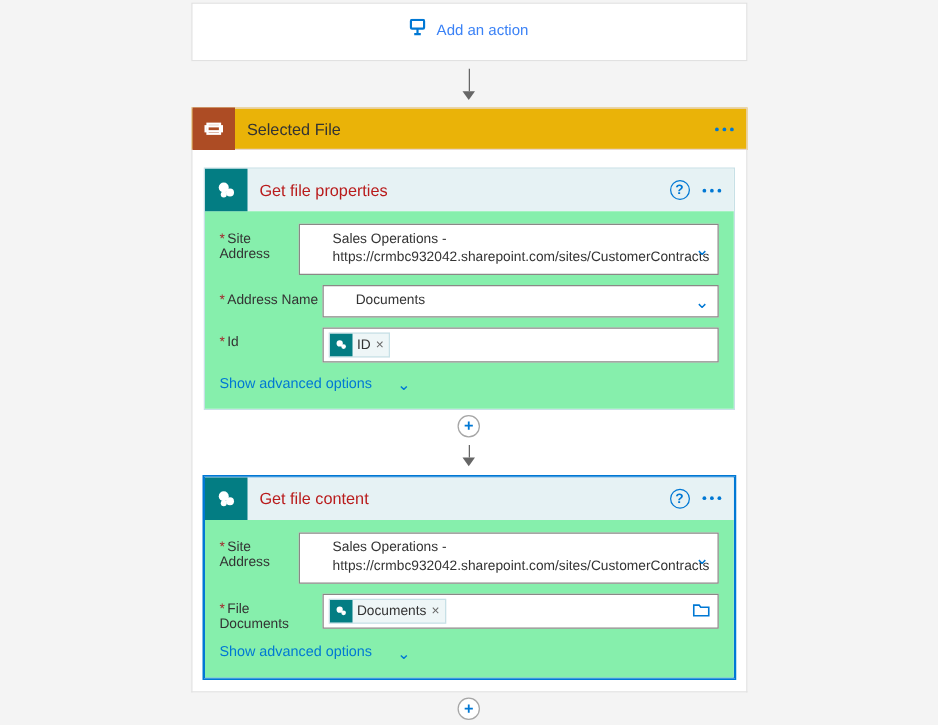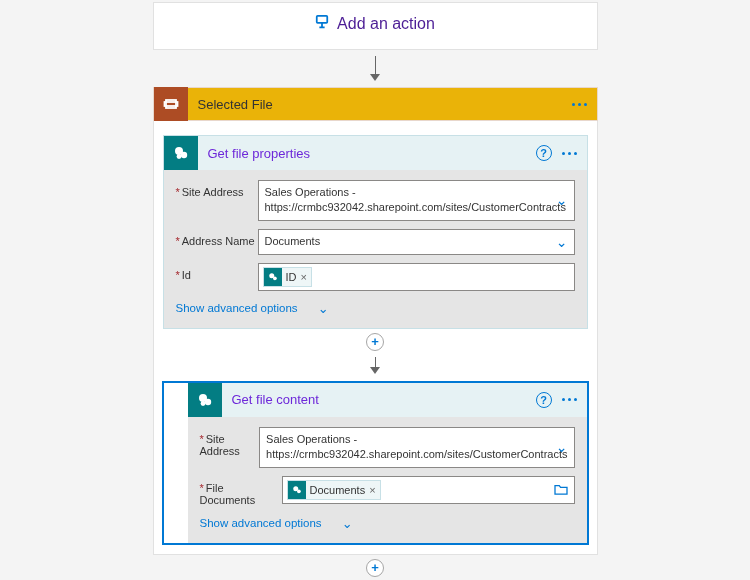--- a/index.html
+++ b/index.html
@@ -1,21 +1,21 @@
 <!DOCTYPE html>
 <html><head>
 <meta charset="utf-8">
 <style>
   * { box-sizing: border-box; margin: 0; padding: 0; font-family: "Segoe UI", -apple-system, sans-serif; }
   body { background: #f4f4f4; width: 750px; height: 580px; overflow: hidden; }
   .canvas { width: 100%; height: 100%; display: flex; flex-direction: column; align-items: center; padding-top: 2px; }
 
   .card { background: #fff; border: 1px solid #e1e1e1; width: 445px; }
   .add-action-card { padding: 12px 0 16px; display: flex; justify-content: center; }
-  .add-action-link { display:flex; align-items:center; gap:8px; color:#4c1d95; font-size:16px; cursor:pointer; }
+  .add-action-link { display:flex; align-items:center; gap:8px; color:#3b82f6; font-size:12px; cursor:pointer; }
   .add-action-link svg { width:14px; height:14px; fill:none; stroke:#0078d4; stroke-width:2; }
 
   .arrow-down { display:flex; flex-direction:column; align-items:center; margin: 6px 0; }
   .arrow-down .line { width:1px; height:18px; background:#666; }
   .arrow-down .head { width:0;height:0;border-left:5px solid transparent;border-right:5px solid transparent;border-top:7px solid #666; }
   .arrow-down.short .line { height:10px; }
   .add-between { position:relative; width:18px;height:18px; }
   .add-between .circ { position:absolute;inset:0;border:1px solid #a6a6a6;border-radius:50%;background:#fff;display:flex;align-items:center;justify-content:center;color:#0078d4;font-size:13px;line-height:1;font-weight:600;}
 
   .step-header { display:flex; align-items:center; height:34px; }
@@ -29,32 +29,32 @@
   
   .selected-file { width:445px; background:#eab308; border:1px solid #e8d7cc; display:flex;align-items:center;height:34px; }
   .selected-file .step-icon-box { background:#ad4c24; }
   .selected-file .step-icon-box svg { stroke:#fff;fill:none;stroke-width:1.8; }
   .selected-file .step-title { color:#333; }
 
   
   .dashed-scope { width:445px; background:#fff; border:1px solid #e1e1e1; border-top:none; padding:14px 10px 10px; display:flex;flex-direction:column;align-items:center; }
 
   .sp-step { width:425px; border:1px solid #c7e0e6; }
-  .sp-step.selected { border:1.5px solid #0078d4; box-shadow:0 0 0 1px #0078d4;padding-left:24px; }
+  .sp-step.selected { border:1.5px solid #0078d4; box-shadow:0 0 0 1px #0078d4; }
   .sp-step .step-header { background:#e6f2f4; }
   .sp-step .step-icon-box { background:#037d83; }
   .sp-step .step-icon-box svg { fill:#fff; }
-  .sp-step .step-title { color:#6d28d9; font-size:13px; }
-
-  .step-body { background:#e5e5e5; padding:10px 12px 8px; }
+  .sp-step .step-title { color:#b91c1c; font-size:13px; }
+
+  .step-body { background:#86efac; padding:10px 12px 8px; }
   .field-row { display:flex; align-items:flex-start; margin-bottom:8px; font-size:11px; }
   .field-label { width:82px; padding-top:6px; color:#333; }
   .field-label .req { color:#a4262c; margin-right:2px; }
   .field-input { flex:1; border:1px solid #8a8886; background:#fff; min-height:26px; padding:4px 6px; display:flex; flex-direction:column; justify-content:center; position:relative; font-size:11px; color:#333; }
-  .field-input .line { line-height:1.4; }
+  .field-input .line { line-height:1.4;margin-left:20px; }
   .field-input .chev { position:absolute;right:6px;top:50%;transform:translateY(-50%); color:#0078d4; font-size:14px; }
   .field-input .folder { position:absolute;right:6px;top:50%;transform:translateY(-50%); }
   .field-input .folder svg { width:14px;height:12px;fill:none;stroke:#0078d4;stroke-width:1.5; }
 
   .token-row { display:flex;align-items:center;gap:4px; }
   .token { display:inline-flex;align-items:center;background:#eef6f7;border:1px solid #c7e0e6;height:20px;padding:0 4px 0 0;font-size:11px;color:#333; }
   .token .tbadge { width:18px;height:18px;background:#037d83;display:inline-flex;align-items:center;justify-content:center;margin-right:4px; }
   .token .tbadge svg{width:10px;height:10px;fill:#fff;}
   .token .tx { color:#666;margin-left:4px;cursor:pointer; }
 

